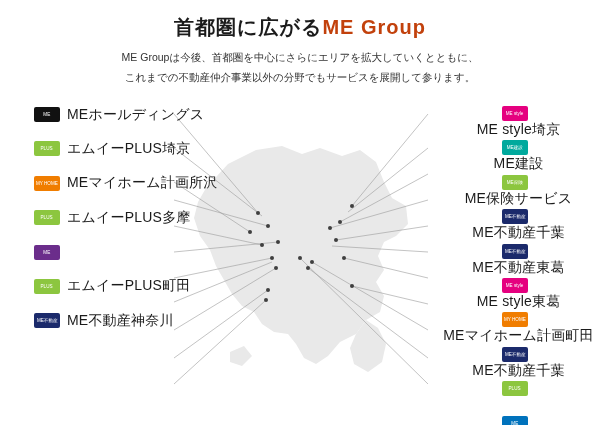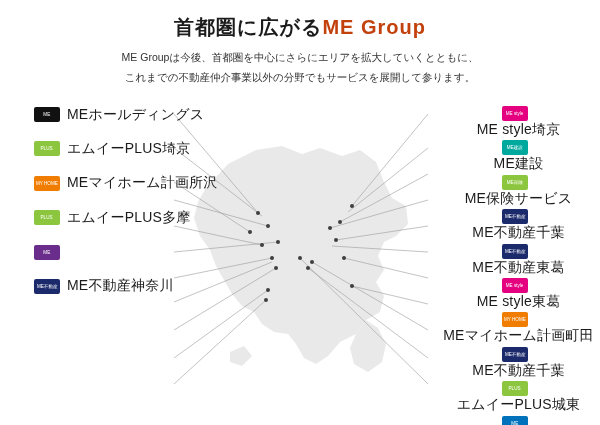--- a/index.html
+++ b/index.html
@@ -250,20 +250,26 @@
           <span class="bt">PLUS</span>
         </div>
         <div class="label">エムイーPLUS多摩</div>
       </div>
       <div class="item">
         <div class="badge dark" style="background: rgb(107, 45, 139);">
           <span class="bt">ME</span>
         </div>
       </div>
       <div class="item">
+        <div class="badge light" style="background: rgb(140, 198, 63);">
+          <span class="bt">PLUS</span>
+        </div>
+        <div class="label">エムイーPLUS町田</div>
+      </div>
+      <div class="item">
         <div class="badge dark" style="background: rgb(27, 42, 107);">
           <span class="bt">ME不動産</span>
         </div>
         <div class="label">ME不動産神奈川</div>
       </div>
     </div>
   <div class="col col-right">
       <div class="item">
         <div class="badge light" style="background: rgb(229, 0, 127);">
           <span class="bt">ME style</span>
@@ -309,21 +315,20 @@
       <div class="item">
         <div class="badge dark" style="background: rgb(27, 42, 107);">
           <span class="bt">ME不動産</span>
         </div>
         <div class="label">ME不動産千葉</div>
       </div>
       <div class="item">
         <div class="badge light" style="background: rgb(140, 198, 63);">
           <span class="bt">PLUS</span>
         </div>
-        <div class="label">エムイーPLUS城東</div>
       </div>
       <div class="item">
         <div class="badge dark" style="background: rgb(0, 114, 188);">
           <span class="bt">ME</span>
         </div>
         <div class="label">MEプロモーション</div>
       </div>
     </div>
 
 </div>

